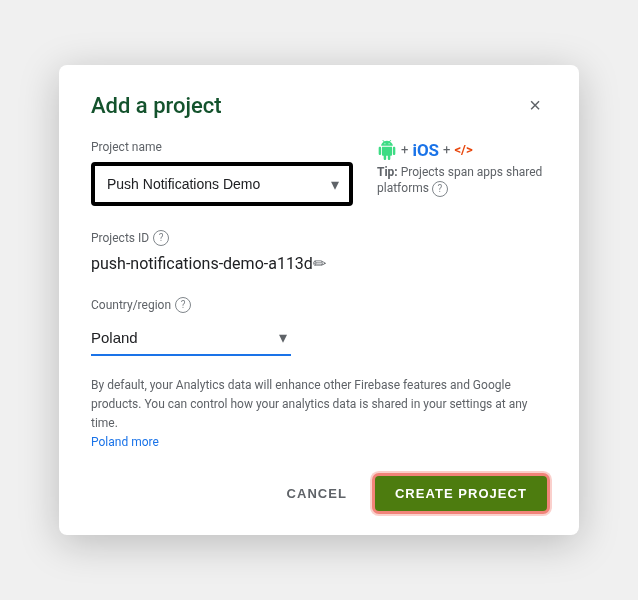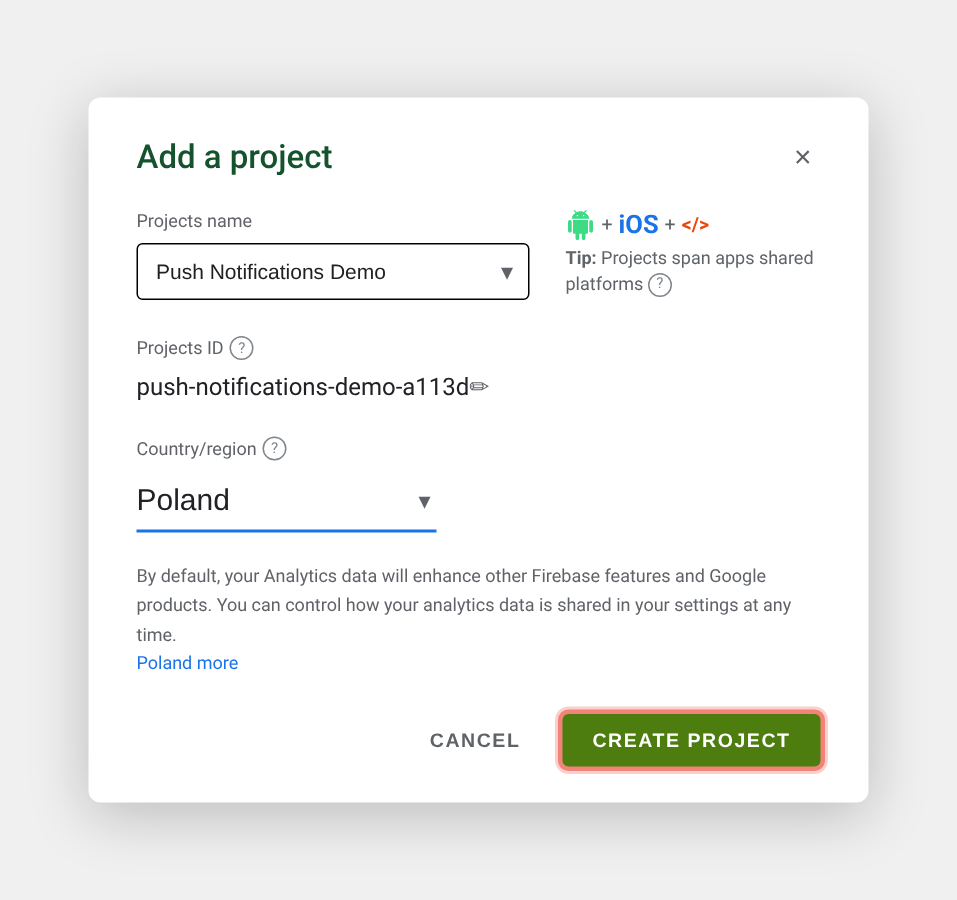--- a/index.html
+++ b/index.html
@@ -73,21 +73,21 @@
 
     .field-label {
       font-size: 12px;
       color: #5f6368;
       margin-bottom: 8px;
       display: block;
     }
 
     .select-wrapper {
       position: relative;
-      border: 1px solid #000000;
+      border: 4px solid #000000;
       border-radius: 4px;
       background: #fff;
     }
 
     .select-wrapper select {
       width: 100%;
       padding: 10px 36px 10px 12px;
       font-size: 14px;
       color: #202124;
       border: none;
@@ -189,21 +189,21 @@
       position: relative;
       border: none;
       border-bottom: 2px solid #1a73e8;
       background: #fff;
       width: 200px;
     }
 
     .country-select-wrapper select {
       width: 100%;
       padding: 8px 36px 8px 0;
-      font-size: 20px;
+      font-size: 15px;
       color: #202124;
       border: none;
       background: transparent;
       appearance: none;
       cursor: pointer;
       outline: none;
     }
 
     .country-arrow {
       position: absolute;
@@ -284,21 +284,21 @@
 <div class="modal-overlay">
   <div class="modal">
 
     <div class="modal-header">
       <h2 class="modal-title">Add a project</h2>
       <button class="close-btn">×</button>
     </div>
 
     <div class="form-row">
       <div class="form-left">
-        <label class="field-label">Projects name</label>
+        <label class="field-label">Project name</label>
         <div class="select-wrapper">
           <select>
             <option value="Push Notifications Demo">Push Notifications Demo</option>
           </select>
           <span class="select-arrow">▾</span>
         </div>
       </div>
       <div class="form-right">
         <div class="platform-tip">
           <div class="platform-icons">

